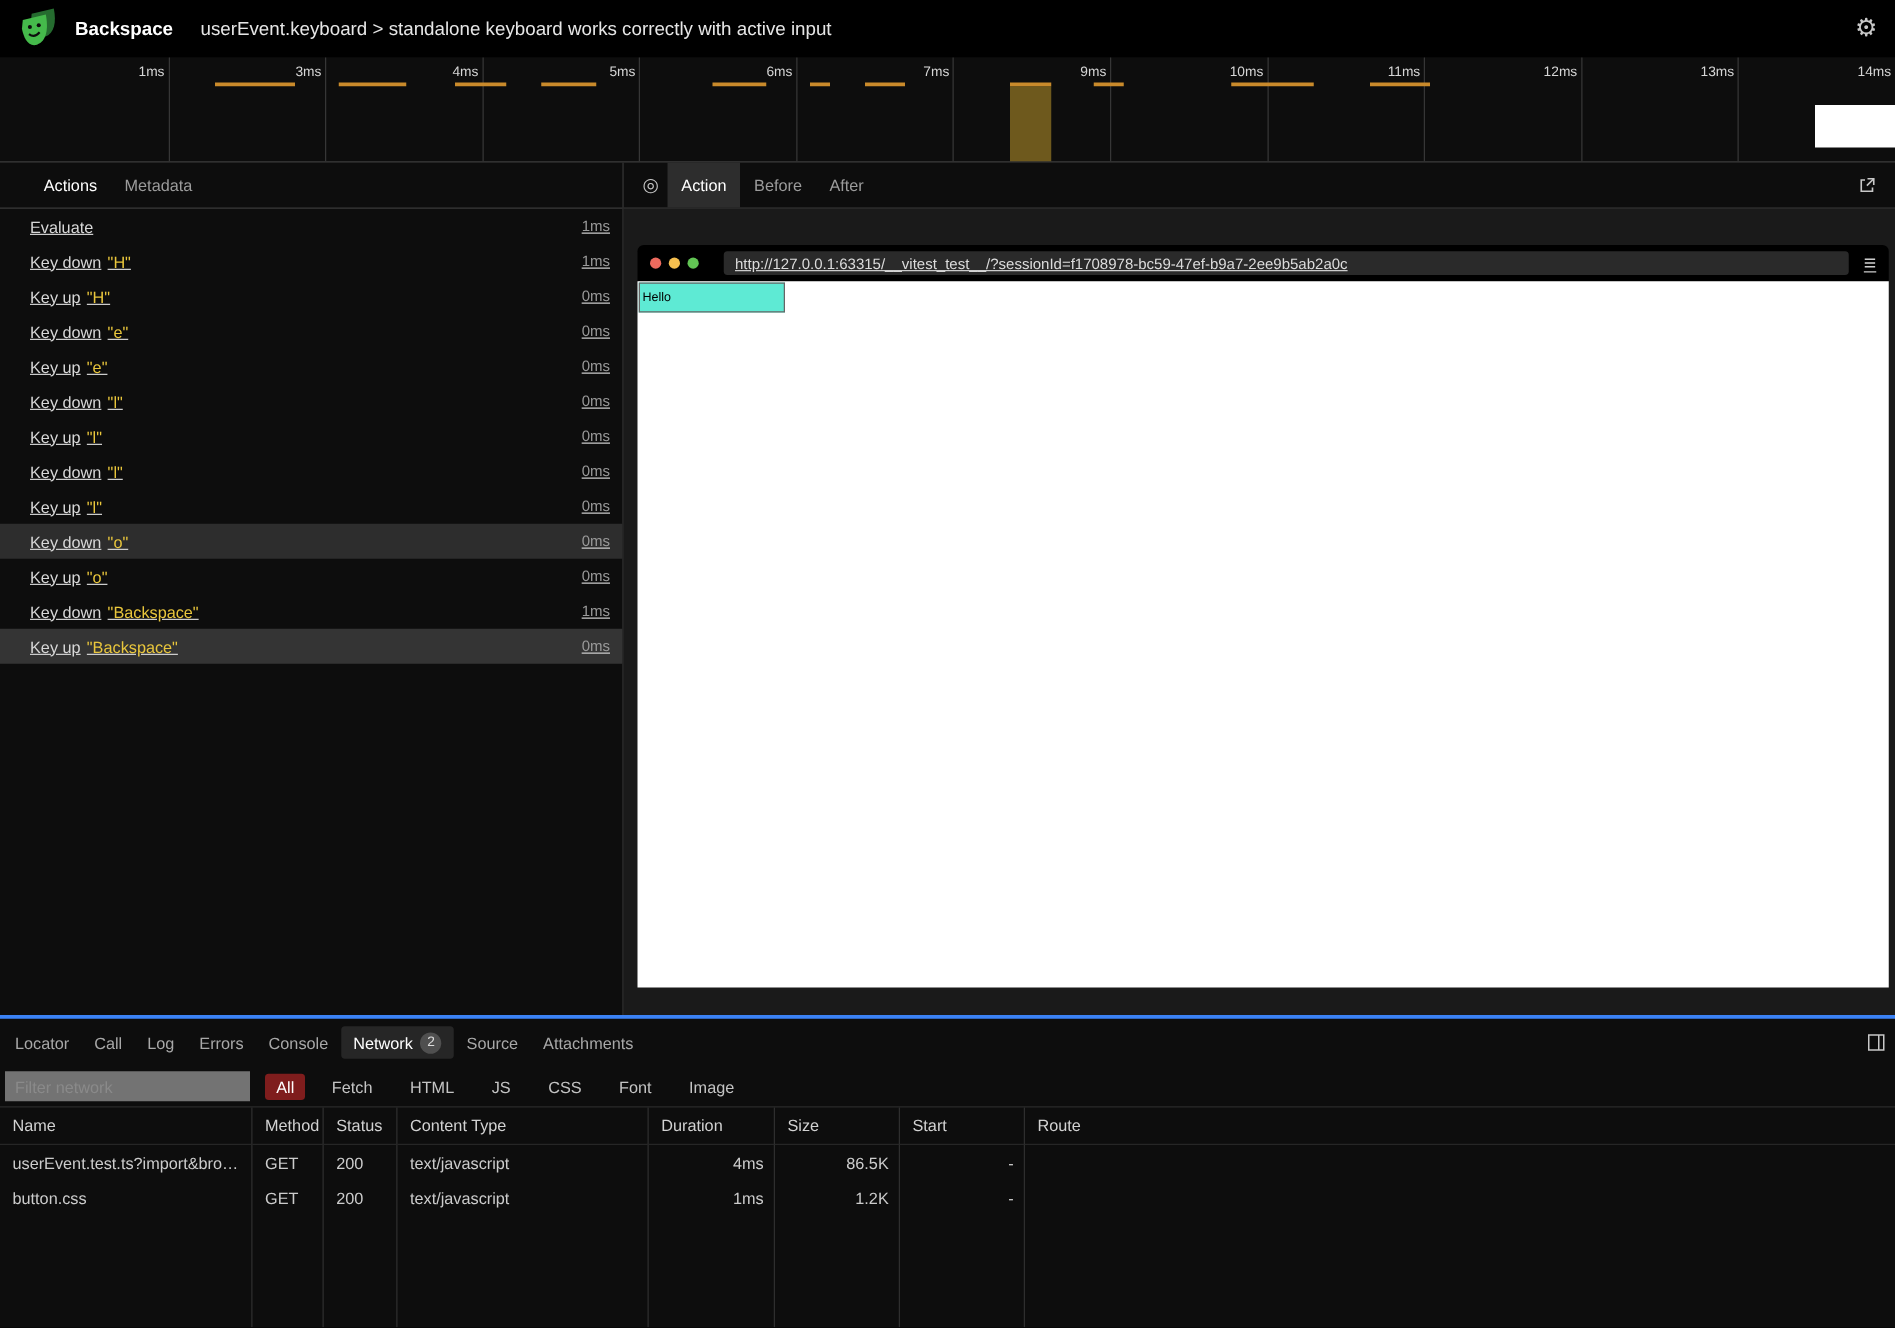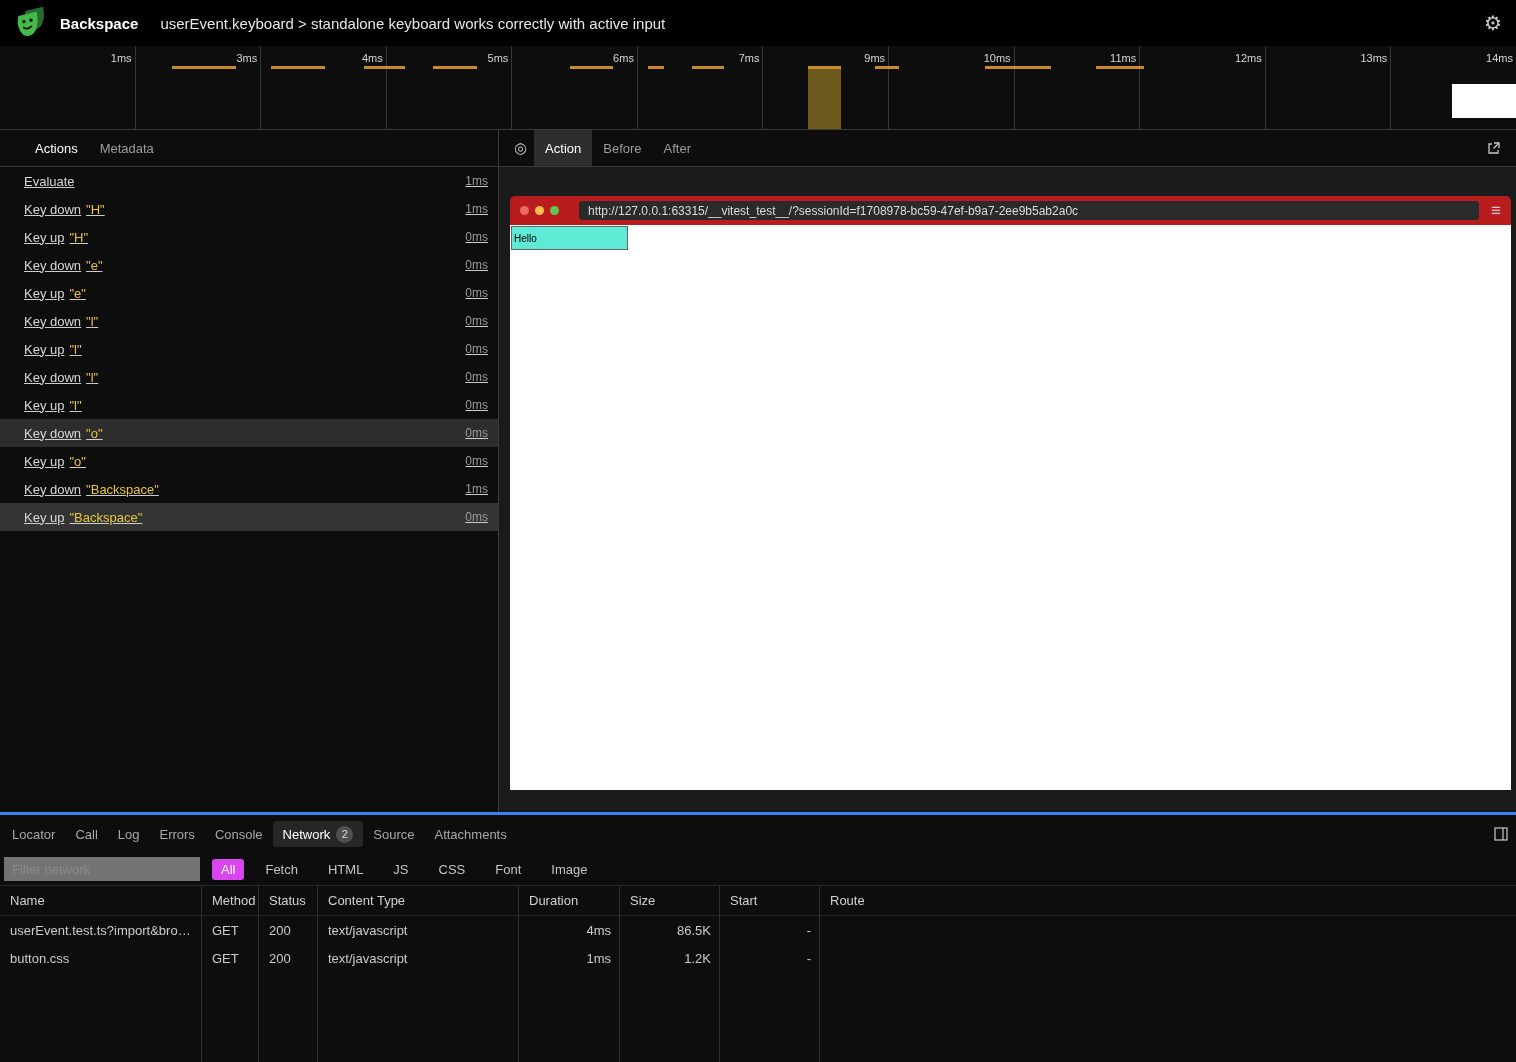--- a/index.html
+++ b/index.html
@@ -40,40 +40,40 @@
   .alist { flex:1; overflow:hidden;text-decoration:underline; }
   .arow { height:28px; display:flex; align-items:center; padding:0 10px 0 24px; font-size:13px; color:#d8d8d8; cursor:pointer; }
   .arow.hl  { background:#2d2d2d; }
   .arow.sel { background:#343434; }
   .akey { color:#e9c63c; margin-left:5px; }
   .adur { margin-left:auto; color:#9a9a9a; font-size:12px; }
 
   
   .snapshot { flex:1; position:relative; background:#1a1a1a; }
   .browser { position:absolute; left:11px; top:29px; width:1001px; height:594px; display:flex; flex-direction:column; }
-  .chrome { height:29px; flex:none; background:#b91c1c; border-radius:5px 5px 0 0; display:flex; align-items:center; padding:0 10px; }
+  .chrome { height:29px; flex:none; background:#000000; border-radius:5px 5px 0 0; display:flex; align-items:center; padding:0 10px;text-decoration:underline; }
   .dot { width:9px; height:9px; border-radius:50%; margin-right:6px; flex:none; }
   .dot.red { background:#ed6a5e; } .dot.yellow { background:#f5bf4f; } .dot.green { background:#62c554; }
   .addr { flex:1; margin:0 12px 0 14px; height:19px; background:#2a2a2a; border-radius:3px; display:flex; align-items:center; padding:0 9px; font-size:12px; color:#dcdcdc; white-space:nowrap; overflow:hidden; }
   .menu-icon { color:#cccccc; font-size:17px; line-height:1; cursor:default; }
   .page { flex:1; background:#fff; position:relative; }
   .page input { position:absolute; left:1px; top:1px; width:117px; height:14px; border:1px solid #666; font-size:10px; padding:11px 2px; color:#000; font-family:"Liberation Sans", sans-serif; background:#5eead4; }
 
   
   .bottom { height:250px; border-top:3px solid #3b82f6; display:flex; flex-direction:column; background:#0d0d0d; }
   .btabs { height:38px; flex:none; display:flex; align-items:center; padding-left:2px; position:relative; }
   .btab { padding:0 10px; height:26px; display:flex; align-items:center; gap:6px; font-size:13px; color:#a8a8a8; cursor:pointer; border-radius:3px; white-space:nowrap; }
   .btab.on { color:#fff; background:#262626; }
   .badge { width:17px; height:17px; border-radius:50%; background:#4f4f4f; color:#ddd; font-size:11px; display:flex; align-items:center; justify-content:center; flex:none; }
   .ptoggle { position:absolute; right:8px; top:12px; cursor:pointer; display:flex; }
   .filterbar { height:32px; flex:none; display:flex; align-items:center; padding-left:4px; gap:12px; }
   .filter-input { width:196px; height:24px; background:#737373; border:none; outline:none; color:#ddd; font-size:13px; padding:0 8px; font-family:"Liberation Sans", sans-serif; }
   .filter-input::placeholder { color:#8a8a8a; }
   .fbtn { font-size:13px; color:#c4c4c4; padding:3px 9px; border-radius:3px; cursor:pointer; white-space:nowrap; }
-  .fbtn.on { background:#d946ef; color:#fff; }
+  .fbtn.on { background:#7f1d1d; color:#fff; }
   .net { flex:1; display:grid; grid-template-columns:202px 57px 59px 201px 101px 100px 100px auto; grid-template-rows:30px 28px 28px auto; border-top:1px solid #2a2a2a; }
   .ncell { border-right:1px solid #2e2e2e; font-size:13px; color:#cccccc; display:flex; align-items:center; padding:0 10px; white-space:nowrap; overflow:hidden; }
   .ncell:nth-child(8n) { border-right:none; }
   .nhead { color:#d2d2d2; border-bottom:1px solid #262626; }
   .num { justify-content:flex-end; padding-right:8px; }
 </style>
 </head>
 <body>
 
 <div class="app">

